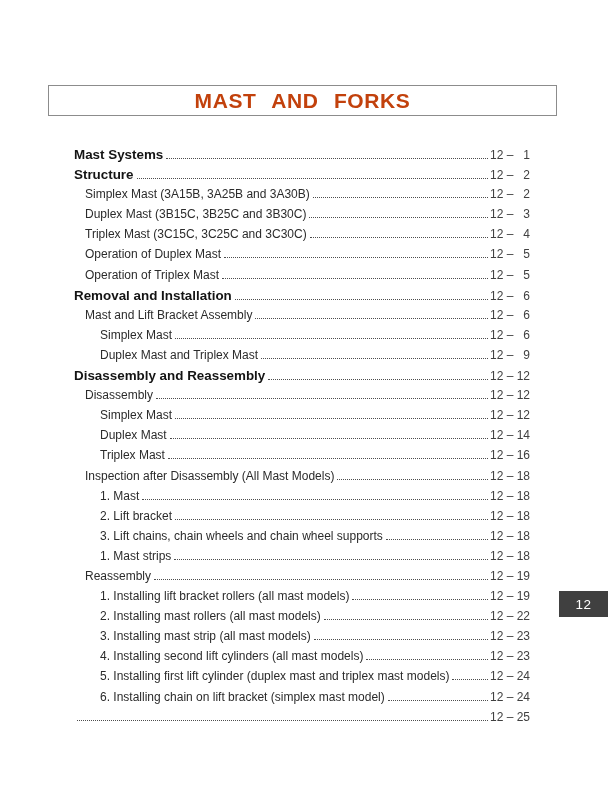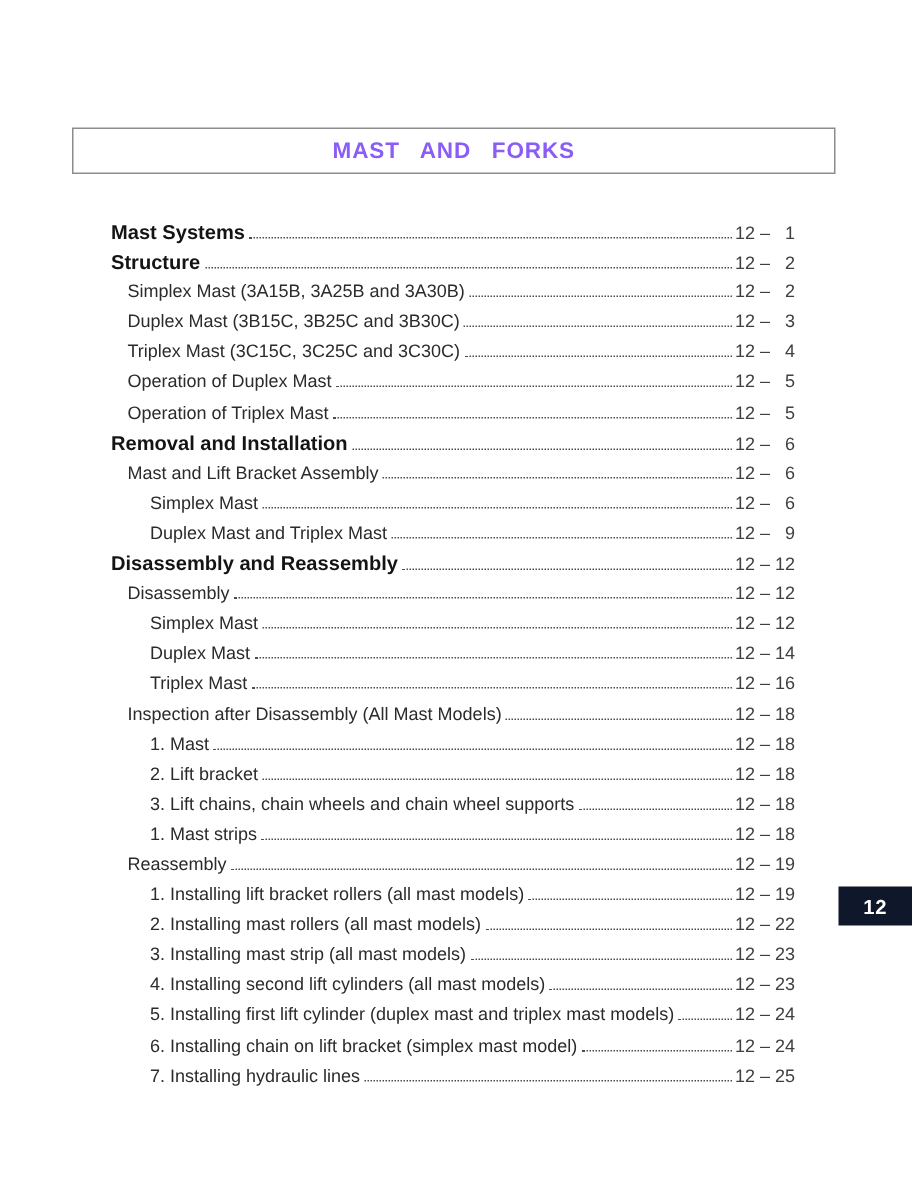--- a/index.html
+++ b/index.html
@@ -27,23 +27,23 @@
     top: 85px;
     width: 507px;
     height: 29px;
     border: 1px solid #8c8c8c;
     display: flex;
     align-items: center;
     justify-content: center;
   }
   .title-box h1 {
     margin: 0;
-    font-size: 15px;
+    font-size: 21px;
     font-weight: 700;
-    color: #8b5cf6;
+    color: #c2410c;
     letter-spacing: 0.6px;
     word-spacing: 9px;
     white-space: nowrap;
   }
   
   .toc {
     position: absolute;
     left: 74px;
     top: 147px;
     width: 456px;
@@ -80,24 +80,24 @@
     font-size: 12px;
     color: #404040;
   }
   
   .chapter-tab {
     position: absolute;
     left: 559px;
     top: 591px;
     width: 49px;
     height: 26px;
-    background: #0f172a;
+    background: #404040;
     color: #ffffff;
     font-size: 13.5px;
-    font-weight: 700;
+    font-weight: 400;
     letter-spacing: 0.5px;
     display: flex;
     align-items: center;
     justify-content: center;
   }
 </style>
 </head>
 <body>
 
 <div class="page">
@@ -241,21 +241,20 @@
         <span class="label">5. Installing first lift cylinder (duplex mast and triplex mast models)</span>
         <span class="dots"></span>
         <span class="pageref">12 – 24</span>
       </div>
       <div class="toc-row lvl3">
         <span class="label">6. Installing chain on lift bracket (simplex mast model)</span>
         <span class="dots"></span>
         <span class="pageref">12 – 24</span>
       </div>
       <div class="toc-row lvl3">
-        <span class="label">7. Installing hydraulic lines</span>
         <span class="dots"></span>
         <span class="pageref">12 – 25</span>
       </div>
     </nav>
 
   <div class="chapter-tab">12</div>
 
 </div>
 
 </body></html>

